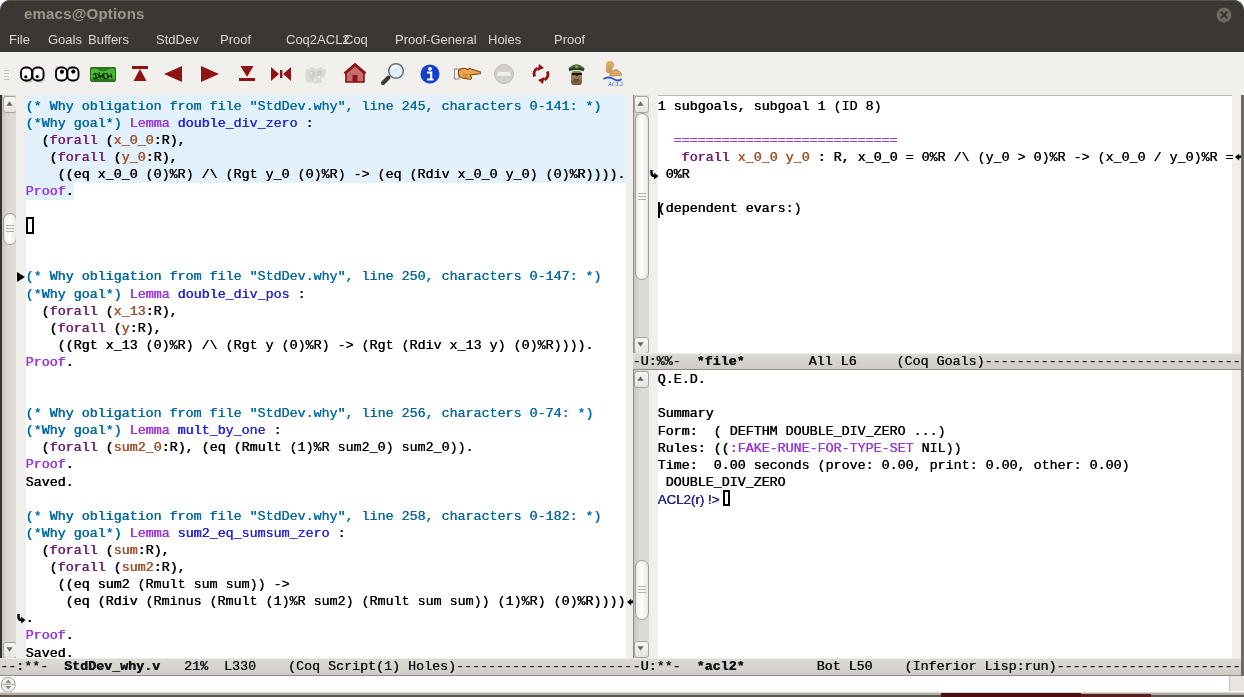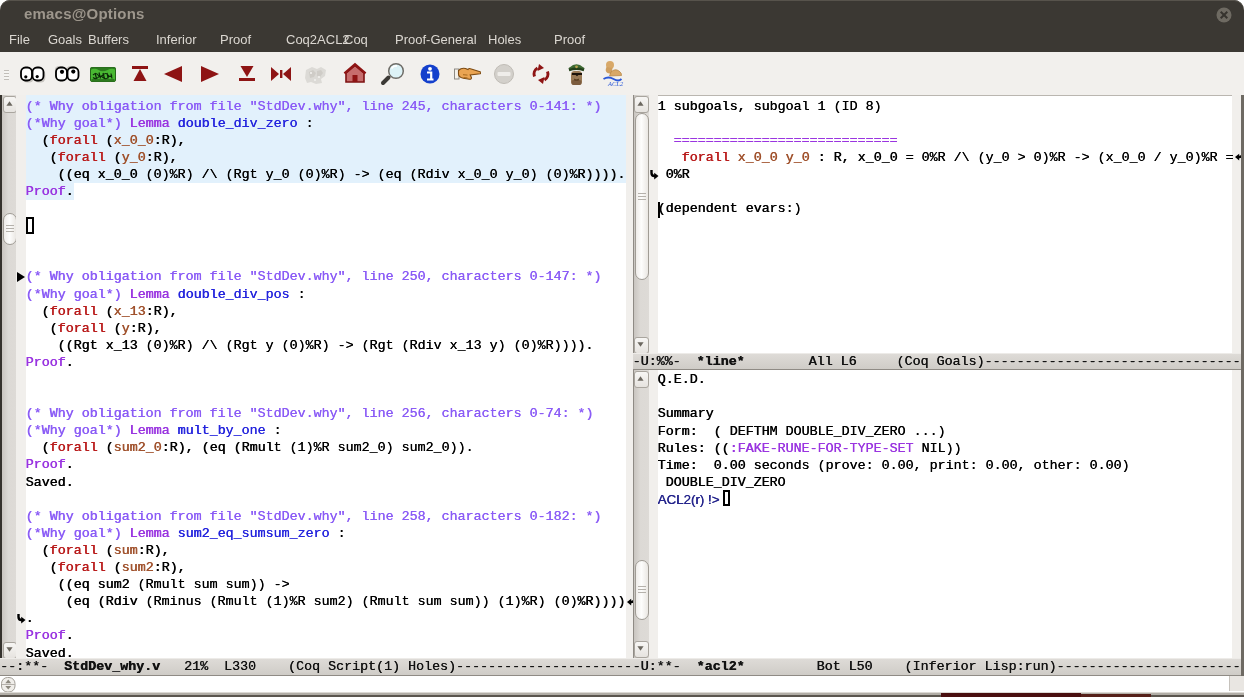--- a/index.html
+++ b/index.html
@@ -1,24 +1,24 @@
 <!DOCTYPE html>
 <html><head>
 <meta charset="utf-8">
 <style>
 html,body{margin:0;padding:0}
 body{width:1244px;height:697px;position:relative;background:#fff;overflow:hidden;
      font-family:"Liberation Sans",sans-serif}
 .abs{position:absolute}
 pre{margin:0;font-family:"Liberation Mono",monospace;font-size:13.33px;line-height:17.1px;white-space:pre;color:#000;text-shadow:0.4px 0 0 currentColor}
-.cm{color:#8b5cf6}
+.cm{color:#0369a1}
 .kw{color:#9a35e0}
 .fn{color:#2424dd}
 .vr{color:#a0522d}
-.ty{color:#b91c1c}
+.ty{color:#701a75}
 .nv{color:#24248c}
 .ml{background:linear-gradient(#dedbd7,#cfccc7);border-top:1px solid #edebe8;border-bottom:1px solid #8f8b85;
     font-family:"Liberation Mono",monospace;font-size:13.33px;line-height:15px;color:#121212;overflow:hidden;white-space:pre;text-shadow:0.4px 0 0 currentColor}
 .tr{background:linear-gradient(90deg,#c9c5c0,#dcd9d5 40%,#dedbd7);border-left:1px solid #8f8b85;border-right:1px solid #aeaaa4}
 .st{position:absolute;background:linear-gradient(#f7f6f4,#e6e3df);border:1px solid #a9a59e;border-radius:3px}
 .th{position:absolute;background:linear-gradient(90deg,#efece9,#fdfdfc 45%,#eae7e3);border:1px solid #a09c95;border-radius:7px}
 .grip{position:absolute;left:2px;right:2px;height:8px;top:50%;margin-top:-4px;
       background:repeating-linear-gradient(#b5b1ab 0,#b5b1ab 1px,transparent 1px,transparent 3px)}
 .fringe{background:#f1efec}
 .hcur{position:absolute;border:2px solid #000;background:transparent}
@@ -31,21 +31,21 @@
 <svg class="abs" style="left:1215px;top:6px" width="18" height="18">
  <circle cx="9" cy="9" r="7.5" fill="#6e6a62"></circle>
  <path d="M5.7 5.7 L12.3 12.3 M12.3 5.7 L5.7 12.3" stroke="#36332e" stroke-width="2"></path>
 </svg>
 
 <div class="abs" style="left:0;top:28px;width:1244px;height:23.5px;background:#3b3833"></div>
 <div class="abs" style="top:32px;left:0;width:988px;height:18px;color:#dbd7d1;font-size:13px;filter:opacity(.999)">
  <span class="abs" style="left:9px">File</span>
  <span class="abs" style="left:48px">Goals</span>
  <span class="abs" style="left:88px">Buffers</span>
- <span class="abs" style="left:156px">Inferior</span>
+ <span class="abs" style="left:156px">StdDev</span>
  <span class="abs" style="left:220px">Proof</span>
  <span class="abs" style="left:286px">Coq2ACL2</span>
  <span class="abs" style="left:344px">Coq</span>
  <span class="abs" style="left:395px">Proof-General</span>
  <span class="abs" style="left:488px">Holes</span>
  <span class="abs" style="left:554px">Proof</span>
 </div>
 
 <div class="abs" style="left:0;top:51.5px;width:1244px;height:43.5px;background:#f2f0ed;border-bottom:1px solid #bab6b0"></div>
 <div class="abs" style="left:4px;top:70px;width:5px;height:10px;
@@ -247,21 +247,21 @@
 <div class="abs" style="left:657.6px;top:201.5px;width:2px;height:16px;background:#000"></div>
 <svg class="abs" style="left:1235px;top:150.5px" width="8" height="10">
  <path d="M7.5 0 v3 q0 3 -3 3 H3" stroke="#000" stroke-width="2.4" fill="none"></path>
  <path d="M4.2 2.8 L4.2 9.4 L0 6 Z" fill="#000"></path>
 </svg>
 <svg class="abs" style="left:649.5px;top:169.5px" width="9" height="11">
  <path d="M1.5 0 v3 q0 3 3 3 H5" stroke="#000" stroke-width="2.4" fill="none"></path>
  <path d="M4.2 2.8 L4.2 9.4 L8.5 6 Z" fill="#000"></path>
 </svg>
 
-<div class="abs ml" style="left:632.5px;top:353.3px;width:608.5px;height:15.2px">-U:%%-  <b>*line*</b>        All L6     (Coq Goals)--------------------------------------------</div>
+<div class="abs ml" style="left:632.5px;top:353.3px;width:608.5px;height:15.2px">-U:%%-  <b>*file*</b>        All L6     (Coq Goals)--------------------------------------------</div>
 
 <div class="abs tr" style="left:632.5px;top:370.4px;width:16px;height:287.9px"></div>
 <div class="st" style="left:633.5px;top:371.4px;width:13px;height:15px"></div>
 <svg class="abs" style="left:633.5px;top:371.4px" width="13" height="15">
     <path d="M6.5 5.2 L9.6 9.8 L3.4 9.8 Z" fill="#6b675f"></path>
   </svg>
 <div class="st" style="left:633.5px;top:641.3px;width:13px;height:15px"></div>
 <svg class="abs" style="left:633.5px;top:641.3px" width="13" height="15">
     <path d="M6.5 9.8 L9.6 5.2 L3.4 5.2 Z" fill="#6b675f"></path>
   </svg>

